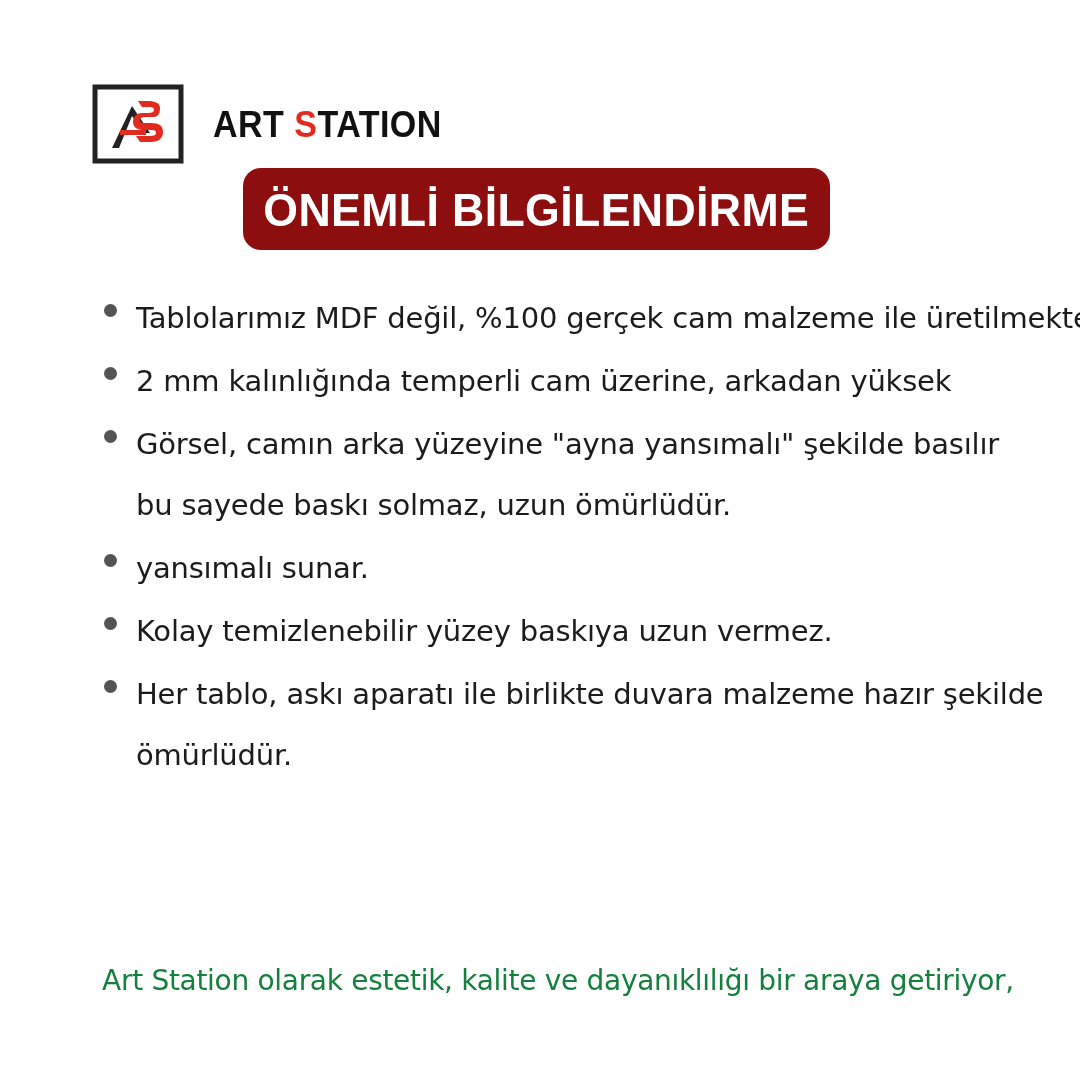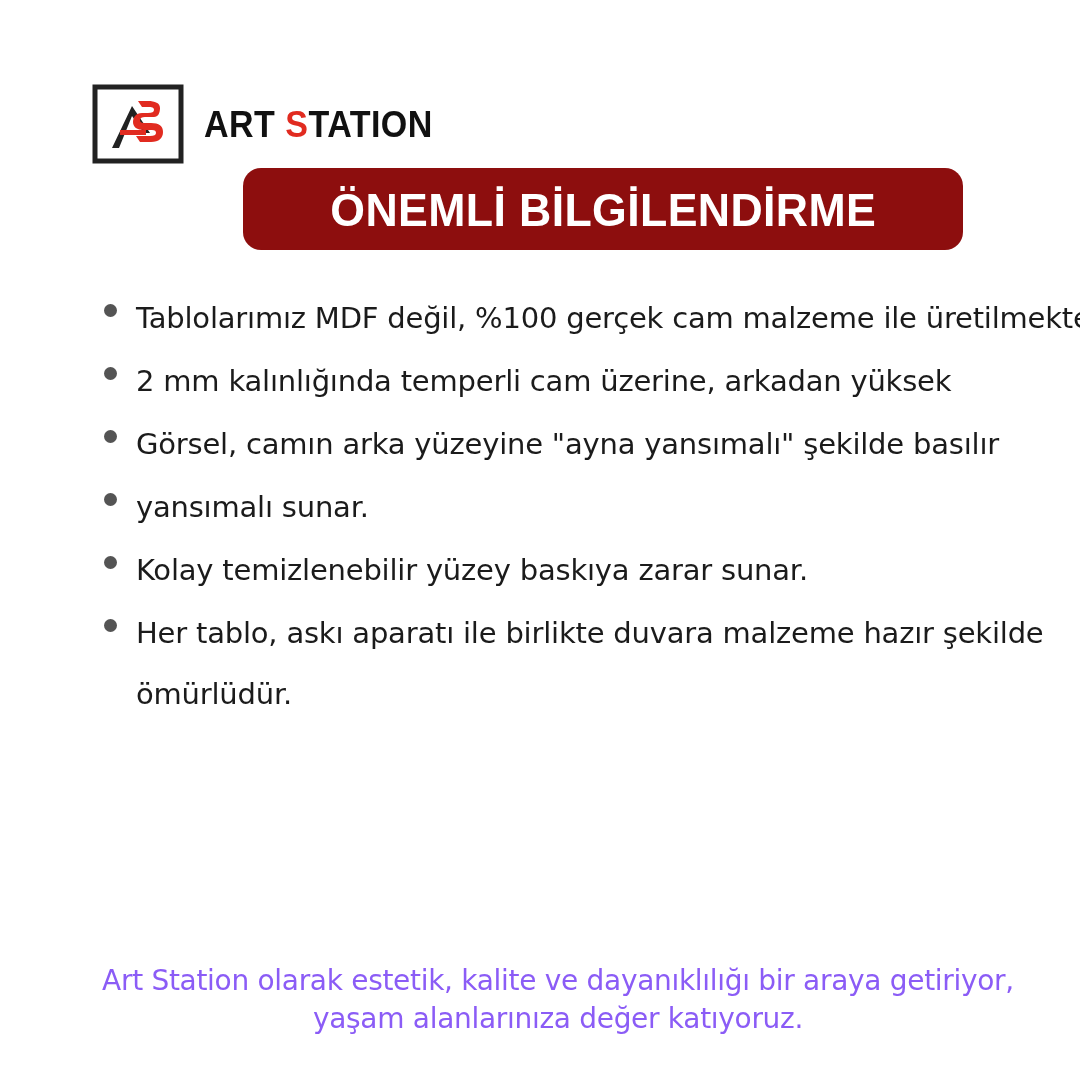--- a/index.html
+++ b/index.html
@@ -16,21 +16,21 @@
     overflow:hidden;
   }
 
   
   .header {
     position:absolute;
     left:92px;
     top:84px;
     display:flex;
     align-items:center;
-    gap:20px;
+    gap:29px;
   }
 
   .logo-mark {
     width:92px;
     height:80px;
     position:relative;
   }
   .logo-mark svg { display:block; width:92px; height:80px; }
 
   .wordmark {
@@ -44,21 +44,21 @@
     transform:scaleX(0.92);
     transform-origin:left center;
   }
   .wordmark .accent { color:#E12B20; }
 
   
   .banner {
     position:absolute;
     left:243px;
     top:168px;
-    width:720px;
+    width:587px;
     height:82px;
     background:#8D0E0E;
     border-radius:18px;
     display:flex;
     align-items:center;
     justify-content:center;
   }
   .banner-text {
     font-family:"Liberation Sans", sans-serif;
     font-weight:700;
@@ -109,21 +109,21 @@
     position:absolute;
     left:0;
     right:0;
     top:962px;
     text-align:center;
   }
   .footer-line {
     font-family:"DejaVu Sans", sans-serif;
     font-size:28px;
     font-weight:400;
-    color:#8b5cf6;
+    color:#15803d;
     line-height:38px;
     letter-spacing:-0.3px;
     padding-left:36px;
   }
 </style>
 </head>
 <body>
 
 <div class="header">
 
@@ -155,32 +155,32 @@
       <span class="bullet-dot"></span>
       <div class="bullet-line">Tablolarımız MDF değil, %100 gerçek cam malzeme ile üretilmektedir.</div>
     </div>
     <div class="bullet-item">
       <span class="bullet-dot"></span>
       <div class="bullet-line">2 mm kalınlığında temperli cam üzerine, arkadan yüksek</div>
     </div>
     <div class="bullet-item">
       <span class="bullet-dot"></span>
       <div class="bullet-line">Görsel, camın arka yüzeyine "ayna yansımalı" şekilde basılır</div>
+      <div class="bullet-line">bu sayede baskı solmaz, uzun ömürlüdür.</div>
     </div>
     <div class="bullet-item">
       <span class="bullet-dot"></span>
       <div class="bullet-line">yansımalı sunar.</div>
     </div>
     <div class="bullet-item">
       <span class="bullet-dot"></span>
-      <div class="bullet-line">Kolay temizlenebilir yüzey baskıya zarar sunar.</div>
+      <div class="bullet-line">Kolay temizlenebilir yüzey baskıya uzun vermez.</div>
     </div>
     <div class="bullet-item">
       <span class="bullet-dot"></span>
       <div class="bullet-line">Her tablo, askı aparatı ile birlikte duvara malzeme hazır şekilde</div>
       <div class="bullet-line">ömürlüdür.</div>
     </div>
   </div>
 
 <div class="footer">
   <div class="footer-line">Art Station olarak estetik, kalite ve dayanıklılığı bir araya getiriyor,</div>
-  <div class="footer-line">yaşam alanlarınıza değer katıyoruz.</div>
 </div>
 
 </body></html>

